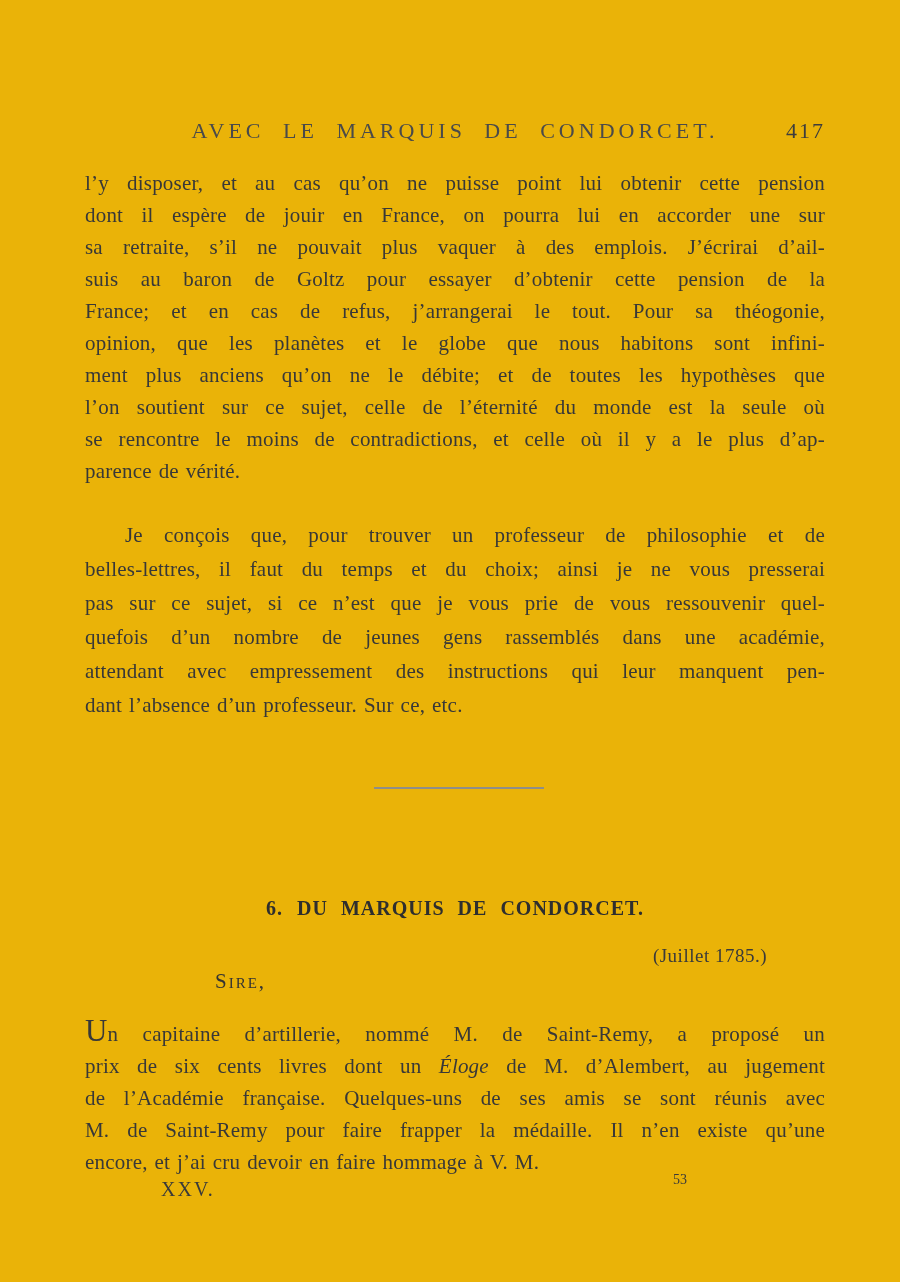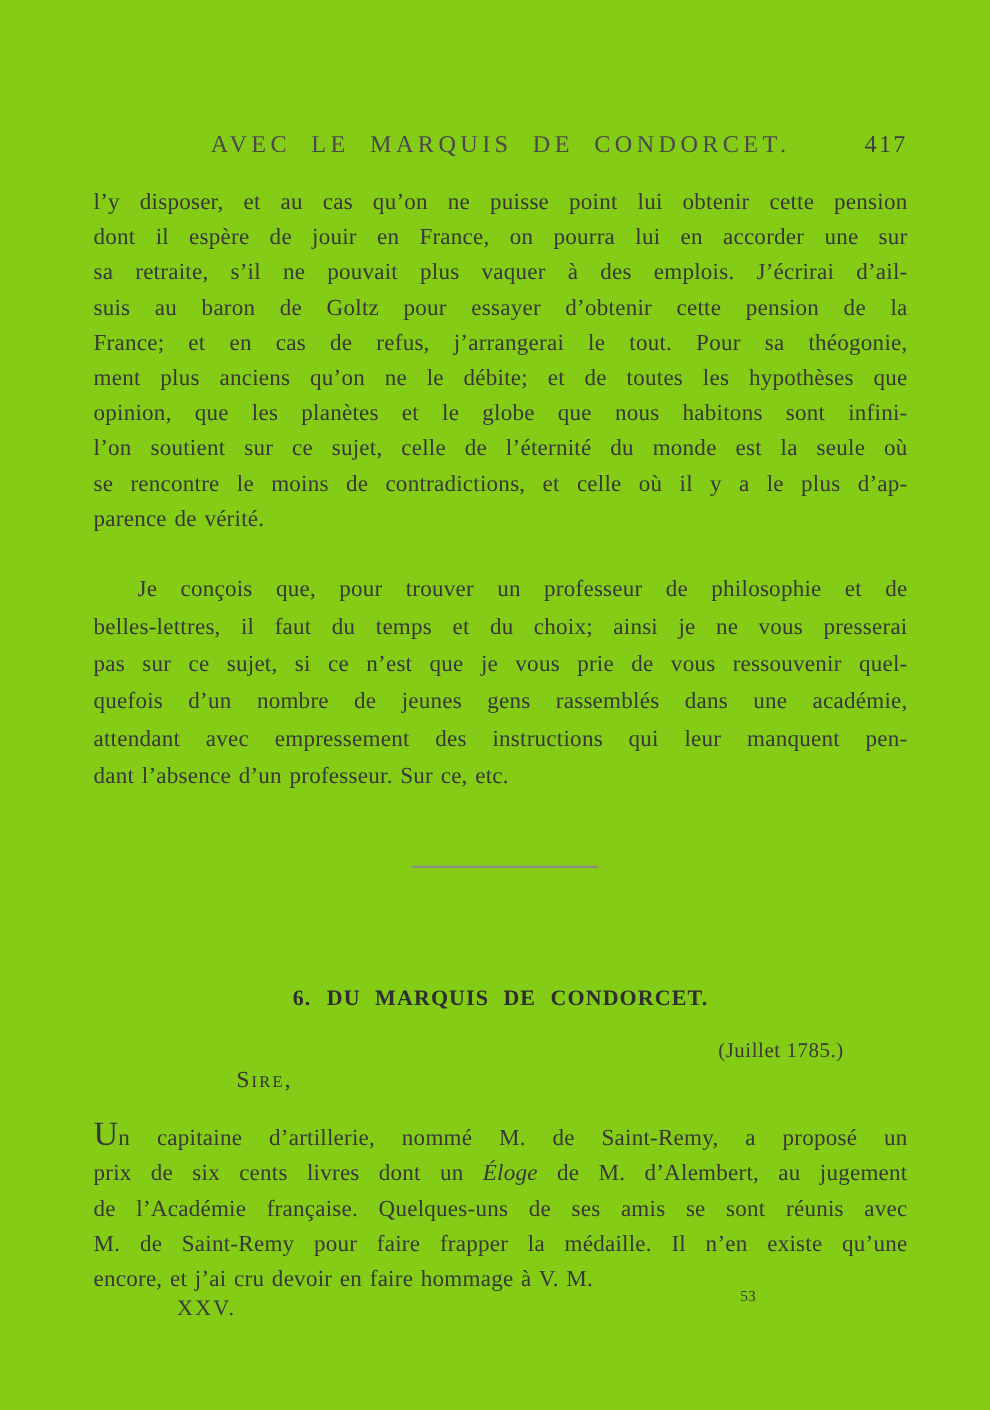--- a/index.html
+++ b/index.html
@@ -1,21 +1,21 @@
 <!DOCTYPE html>
 <html><head>
 <meta charset="utf-8">
 <style>
   html, body { margin: 0; padding: 0; background: #e8e8e4; }
   .page {
     position: relative;
     width: 900px;
     height: 1282px;
     margin: 0 auto;
-    background: #84cc16;
+    background: #eab308;
     overflow: hidden;
     font-family: "Liberation Serif", "DejaVu Serif", serif;
     color: #383838;
   }
   .column { position: absolute; left: 85px; top: 0; width: 740px; height: 1282px; }
 
   .running-head {
     position: absolute; top: 116px; left: 0; width: 100%;
     text-align: center; font-size: 22px; line-height: 30px;
     letter-spacing: 4px; word-spacing: 9px; color: #4a4a4a;
@@ -82,22 +82,22 @@
       <span class="rh-title">AVEC LE MARQUIS DE CONDORCET.</span>
       <span class="rh-page">417</span>
     </div>
 
     <div class="para p1">
         <div class="line"><span>l’y disposer, et au cas qu’on ne puisse point lui obtenir cette pension</span></div>
         <div class="line"><span>dont il espère de jouir en France, on pourra lui en accorder une sur</span></div>
         <div class="line"><span>sa retraite, s’il ne pouvait plus vaquer à des emplois. J’écrirai d’ail-</span></div>
         <div class="line"><span>suis au baron de Goltz pour essayer d’obtenir cette pension de la</span></div>
         <div class="line"><span>France; et en cas de refus, j’arrangerai le tout. Pour sa théogonie,</span></div>
+        <div class="line"><span>opinion, que les planètes et le globe que nous habitons sont infini-</span></div>
         <div class="line"><span>ment plus anciens qu’on ne le débite; et de toutes les hypothèses que</span></div>
-        <div class="line"><span>opinion, que les planètes et le globe que nous habitons sont infini-</span></div>
         <div class="line"><span>l’on soutient sur ce sujet, celle de l’éternité du monde est la seule où</span></div>
         <div class="line"><span>se rencontre le moins de contradictions, et celle où il y a le plus d’ap-</span></div>
         <div class="line last"><span>parence de vérité.</span></div>
       </div>
 
     <div class="para p2">
         <div class="line"><span>Je conçois que, pour trouver un professeur de philosophie et de</span></div>
         <div class="line"><span>belles-lettres, il faut du temps et du choix; ainsi je ne vous presserai</span></div>
         <div class="line"><span>pas sur ce sujet, si ce n’est que je vous prie de vous ressouvenir quel-</span></div>
         <div class="line"><span>quefois d’un nombre de jeunes gens rassemblés dans une académie,</span></div>

